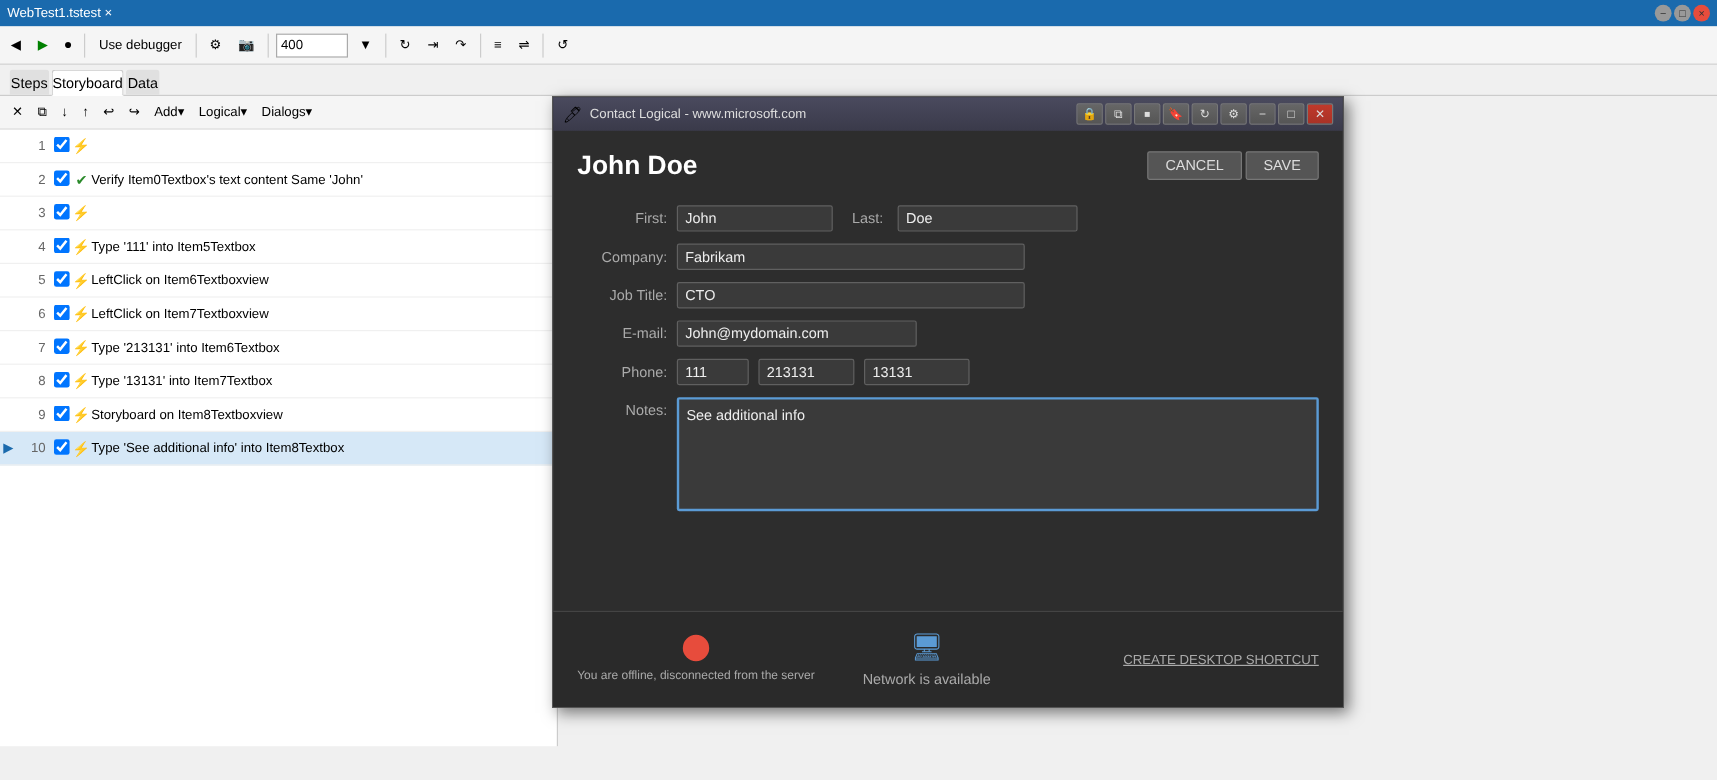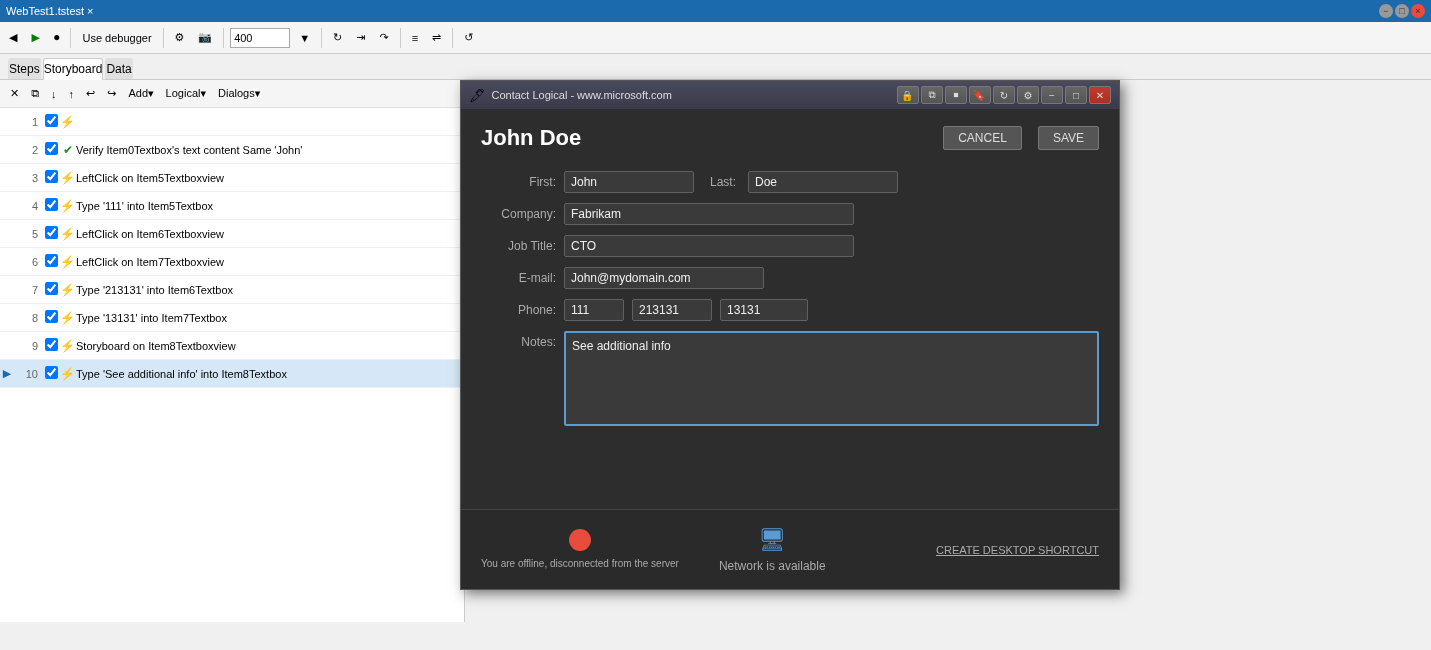--- a/index.html
+++ b/index.html
@@ -166,21 +166,21 @@
     }
     .dialog-header {
       display: flex;
       justify-content: space-between;
       align-items: center;
       margin-bottom: 20px;
     }
     .contact-name {
       font-size: 22px; font-weight: bold; color: white;
     }
-    .dialog-action-btns { display: flex; gap: 16px; }
+    .dialog-action-btns { display: flex; gap: 3px; }
     .action-btn {
       padding: 4px 14px; font-size: 12px; cursor: pointer;
       border: 1px solid #777; border-radius: 2px;
     }
     .btn-cancel { background: #555; color: #ddd; }
     .btn-save { background: #555; color: #ddd; }
 
     
     .form-grid { display: flex; flex-direction: column; gap: 10px; }
     .form-row { display: flex; align-items: center; gap: 8px; }
@@ -303,21 +303,20 @@
           <div class="step-num">2</div>
           <div class="step-check"><input type="checkbox" checked="" style=""></div>
           <div class="step-icon" style="color: rgb(42, 138, 42);">✔</div>
           <div class="step-text">Verify Item0Textbox's text content Same 'John'</div>
         </div>
         <div class="step-row">
           <div class="step-current-indicator"></div>
           <div class="step-num">3</div>
           <div class="step-check"><input type="checkbox" checked="" style=""></div>
           <div class="step-icon">⚡</div>
-          <div class="step-text">LeftClick on Item5Textboxview</div>
         </div>
         <div class="step-row">
           <div class="step-current-indicator"></div>
           <div class="step-num">4</div>
           <div class="step-check"><input type="checkbox" checked="" style=""></div>
           <div class="step-icon">⚡</div>
           <div class="step-text">Type '111' into Item5Textbox</div>
         </div>
         <div class="step-row">
           <div class="step-current-indicator"></div>

